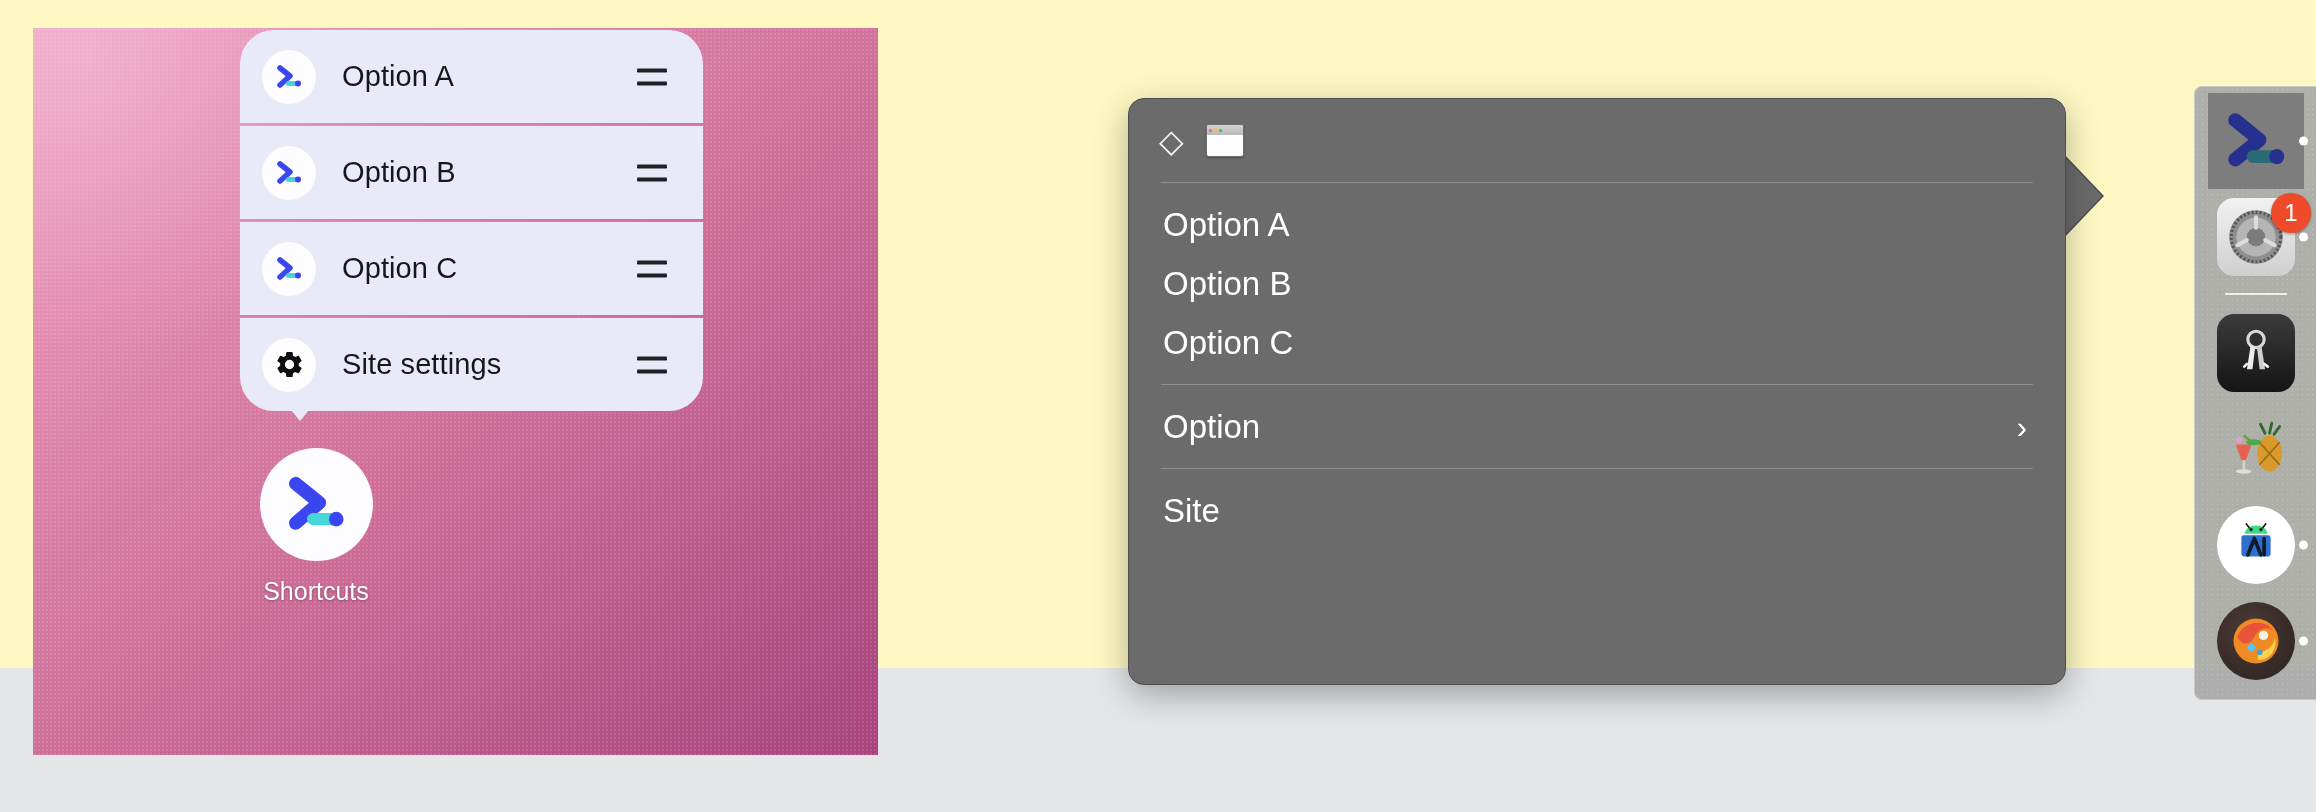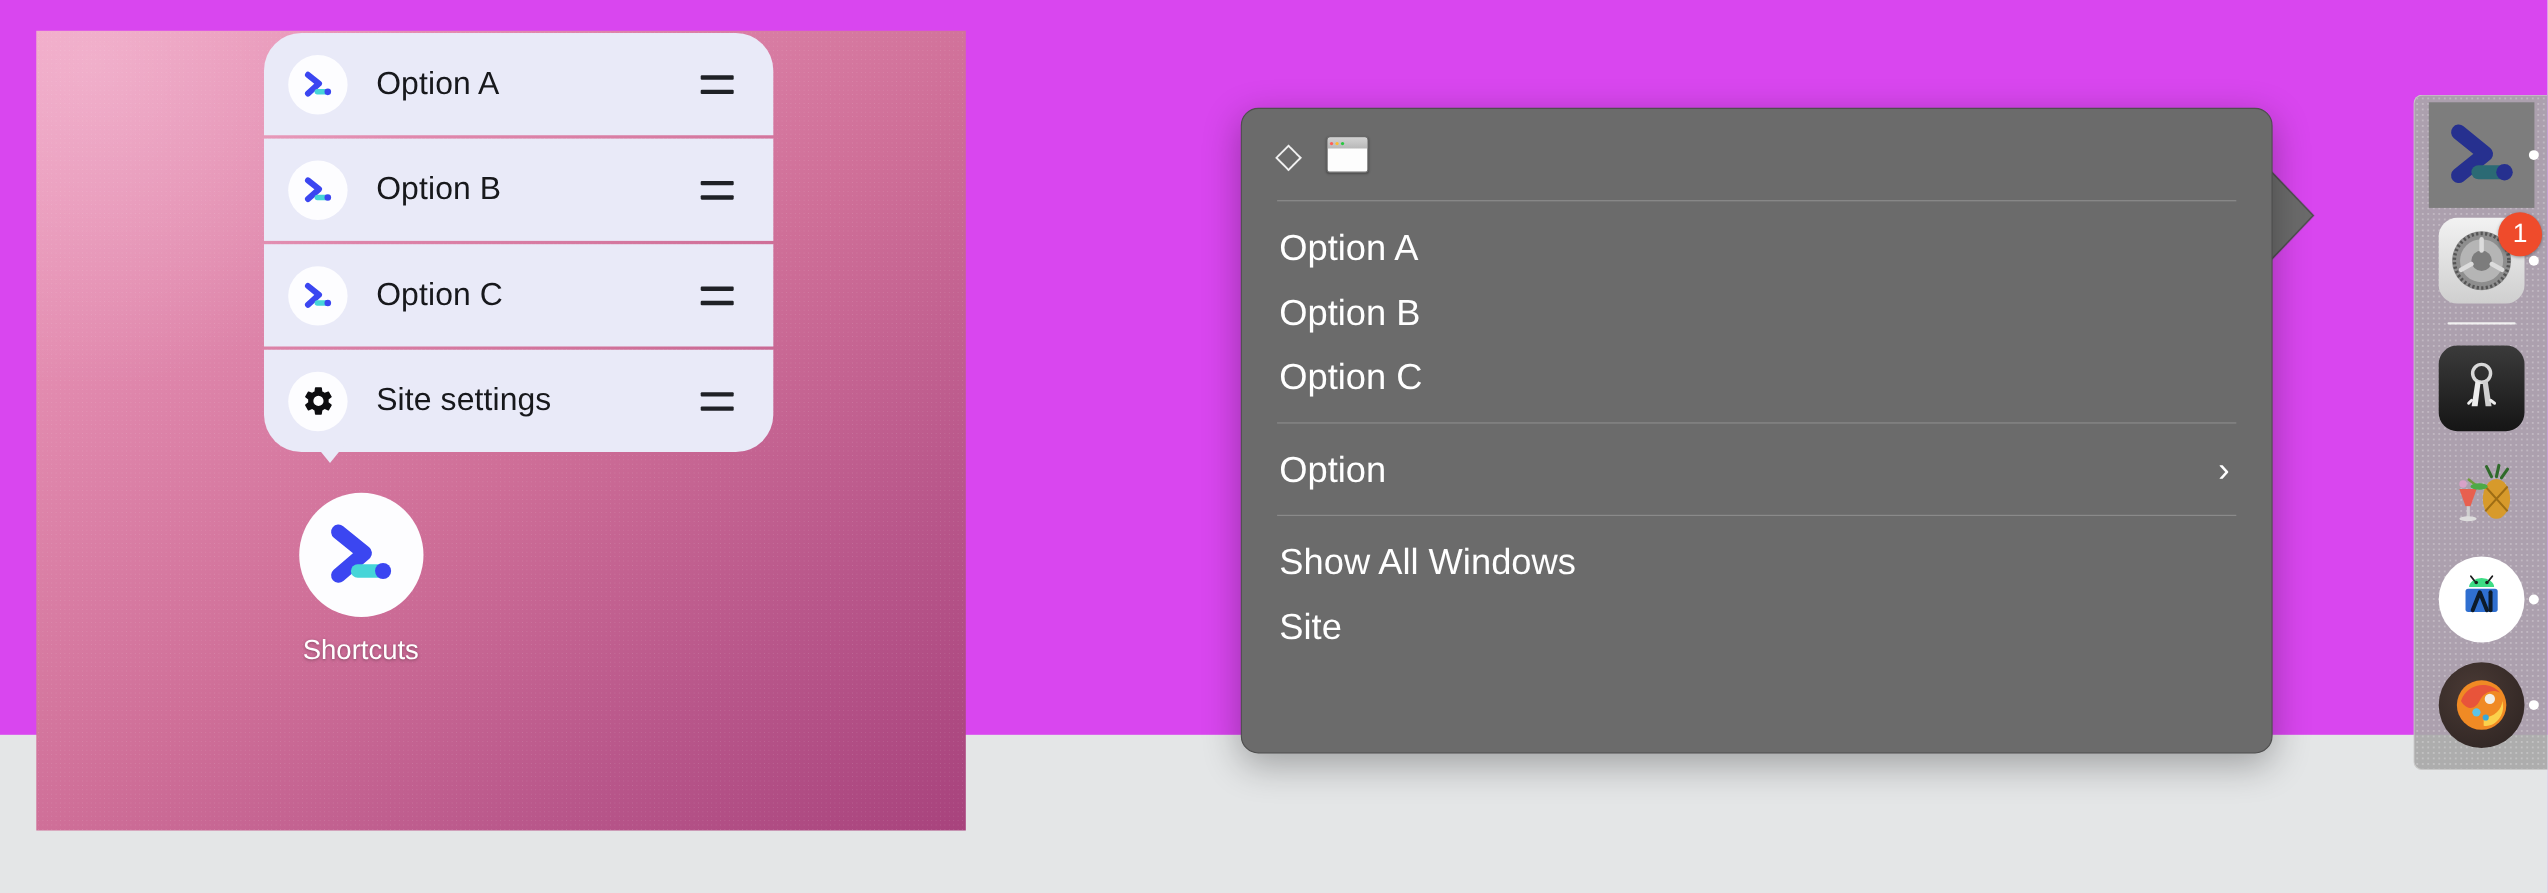--- a/index.html
+++ b/index.html
@@ -9,21 +9,21 @@
     height: 812px;
     overflow: hidden;
     background: #e4e6e7;
     font-family: "Liberation Sans", sans-serif;
   }
 
   #stage {
     position: relative;
     width: 2316px;
     height: 668px;
-    background: #d946ef;
+    background: #fef9c3;
   }
 
   
   #android-panel {
     position: absolute;
     left: 33px;
     top: 28px;
     width: 845px;
     height: 727px;
     background:
@@ -112,21 +112,21 @@
     width: 0; height: 0;
     border-left: 17px solid transparent;
     border-right: 17px solid transparent;
     border-top: 21px solid #e9eaf8;
     z-index: 3;
   }
 
   
   .app-launcher {
     position: absolute;
-    left: 200px;
+    left: 188px;
     top: 420px;
     width: 190px;
     z-index: 2;
     text-align: center;
   }
   .app-icon-circle {
     width: 113px;
     height: 113px;
     margin: 0 auto;
     border-radius: 50%;
@@ -440,21 +440,20 @@
       <div class="menu-group">
         <div class="menu-item">
           <span>Option</span>
           <span class="submenu-chevron">›</span>
         </div>
       </div>
 
       <div class="menu-sep"></div>
 
       <div class="menu-group">
-        <div class="menu-item">Show All Windows</div>
         <div class="menu-item">Site</div>
       </div>
 
     </div>
   </div>
 
   <div id="dock">
 
     <div class="dock-item">
       <div class="dock-glyph selected">

